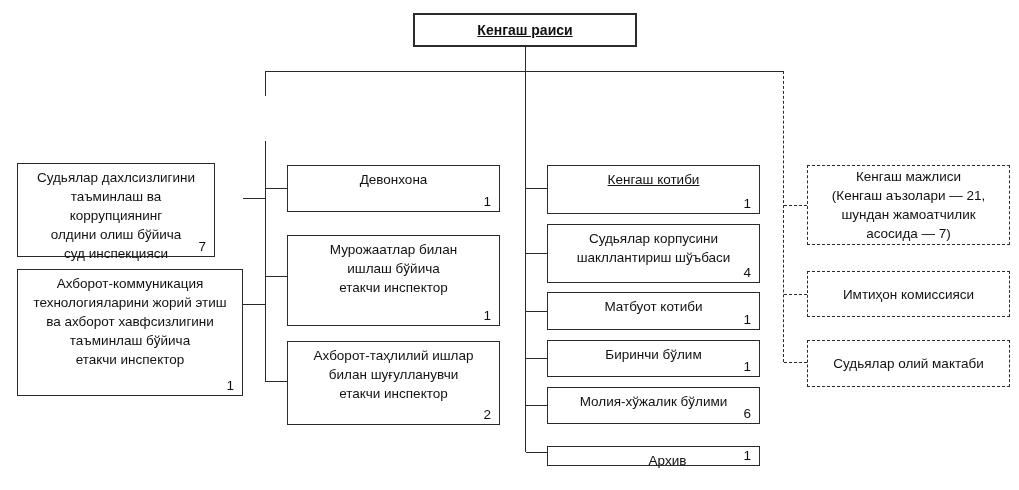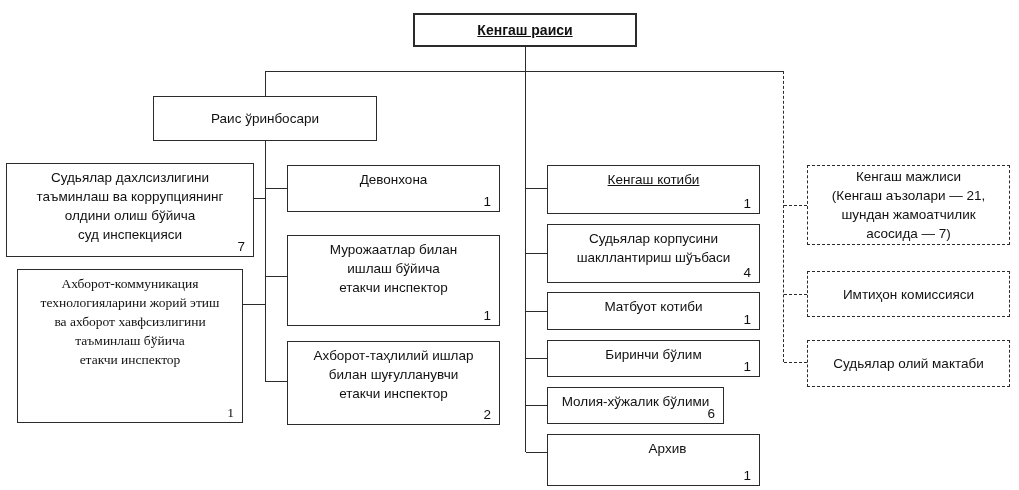--- a/index.html
+++ b/index.html
@@ -62,32 +62,29 @@
 
   <div class="vline dash" style="left:783px;top:71px;height:291px;"></div>
   <div class="hline dash" style="left:784px;top:205px;width:23px;"></div>
   <div class="hline dash" style="left:784px;top:294px;width:23px;"></div>
   <div class="hline dash" style="left:784px;top:361.5px;width:23px;"></div>
 
   <div class="box thick bold center" style="left:413px;top:13px;width:224px;height:34px;">
     <span class="lbl">Кенгаш раиси</span>
   </div>
 
-  <div class="box center" style="left:153px;top:96px;width:224px;height:45px;">
-    <span class="lbl">Раис ўринбосари</span>
-  </div>
 
-  <div class="box top-align" style="left:6px;top:163px;width:248px;height:94px;">
+  <div class="box top-align" style="left:17px;top:163px;width:198px;height:94px;">
     <span class="lbl">Судьялар дахлсизлигини
 таъминлаш ва коррупциянинг
 олдини олиш бўйича
 суд инспекцияси</span>
     <span class="count">7</span>
   </div>
-  <div class="box top-align" style="left:17px;top:269px;width:226px;height:154px;font-family:Liberation Serif, serif;">
+  <div class="box top-align" style="left:17px;top:269px;width:226px;height:127px;">
     <span class="lbl">Ахборот-коммуникация
 технологияларини жорий этиш
 ва ахборот хавфсизлигини
 таъминлаш бўйича
 етакчи инспектор</span>
     <span class="count">1</span>
   </div>
 
   <div class="box top-align" style="left:287px;top:165px;width:213px;height:47px;">
     <span class="lbl">Девонхона</span>
@@ -116,25 +113,25 @@
     <span class="count">4</span>
   </div>
   <div class="box top-align" style="left:547px;top:292px;width:213px;height:38px;">
     <span class="lbl">Матбуот котиби</span>
     <span class="count">1</span>
   </div>
   <div class="box top-align" style="left:547px;top:340px;width:213px;height:37px;">
     <span class="lbl">Биринчи бўлим</span>
     <span class="count">1</span>
   </div>
-  <div class="box top-align" style="left:547px;top:387px;width:177px;height:37px;">
+  <div class="box top-align" style="left:547px;top:387px;width:213px;height:37px;">
     <span class="lbl">Молия-хўжалик бўлими</span>
     <span class="count">6</span>
   </div>
-  <div class="box top-align" style="left:547px;top:434px;width:213px;height:52px;padding-left:28px;">
+  <div class="box top-align" style="left:547px;top:446px;width:213px;height:20px;padding-left:28px;">
     <span class="lbl">Архив</span>
     <span class="count">1</span>
   </div>
 
   <div class="box dashed center" style="left:807px;top:165px;width:203px;height:80px;">
     <span class="lbl">Кенгаш мажлиси
 (Кенгаш аъзолари — 21,
 шундан жамоатчилик
 асосида — 7)</span>
   </div>

